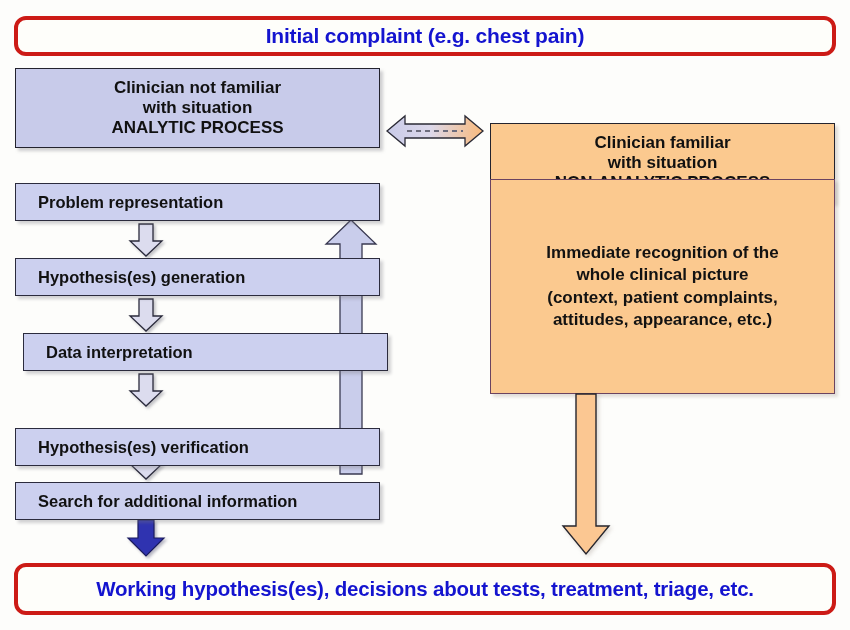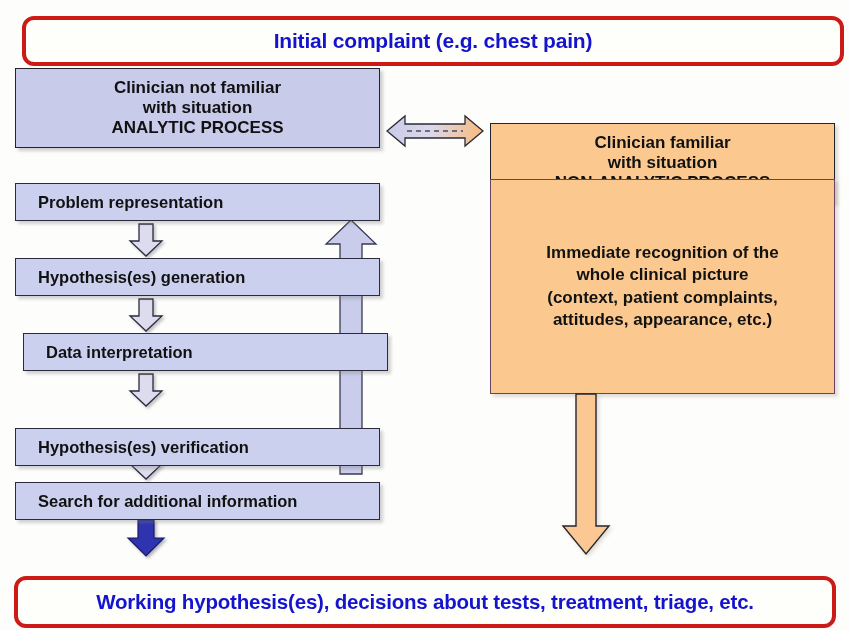--- a/index.html
+++ b/index.html
@@ -24,26 +24,25 @@
     border-radius: 12px;
     background: #fefefa;
     display: flex;
     align-items: center;
     justify-content: center;
     color: #1414cf;
     font-weight: bold;
     letter-spacing: -0.2px;
   }
   #banner-top {
-    left: 14px; top: 16px; width: 822px; height: 50px;
+    left: 14px; top: 16px; width: 822px; height: 40px;
     font-size: 21px;
-    margin-left: 8px;
   }
   #banner-bottom {
-    left: 14px; top: 576px; width: 822px; height: 52px;
+    left: 14px; top: 563px; width: 822px; height: 52px;
     font-size: 20.5px;
   }
 
   
   .header-box {
     position: absolute;
     box-sizing: border-box;
     display: flex;
     align-items: center;
     justify-content: center;

